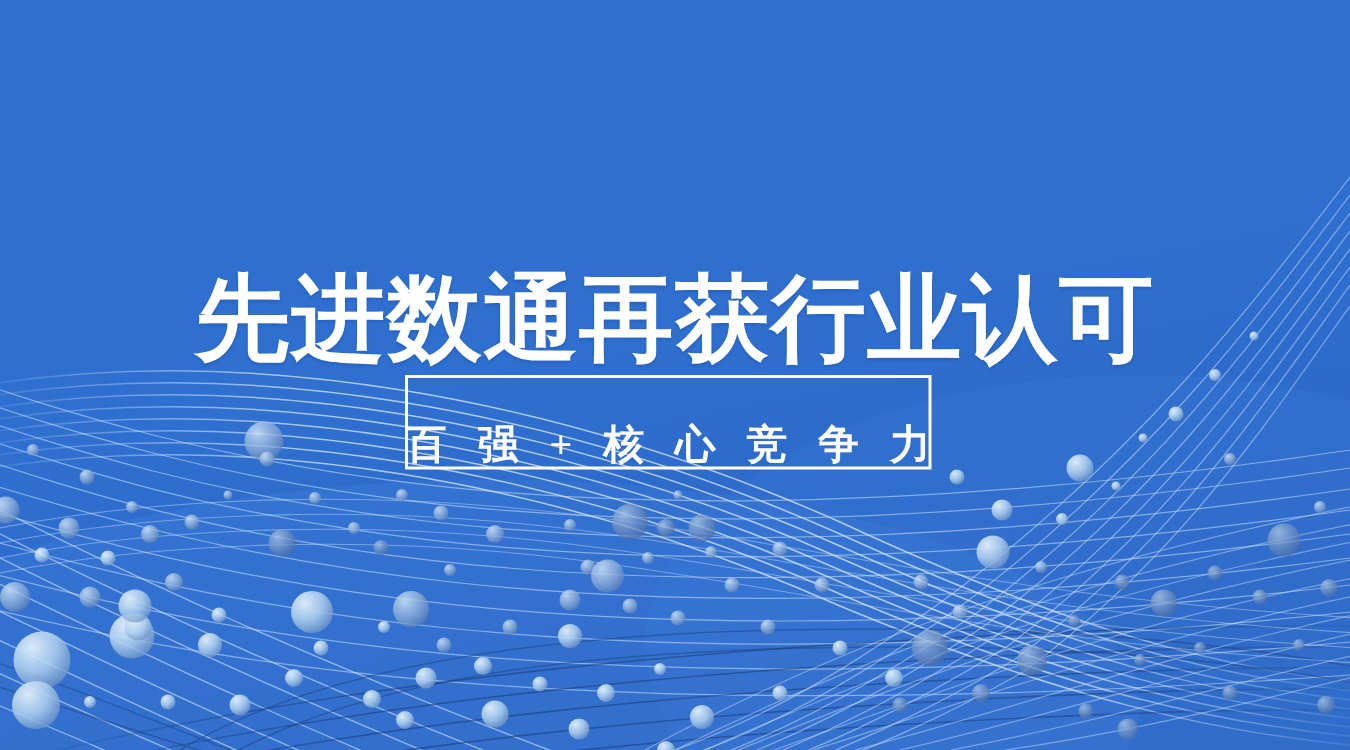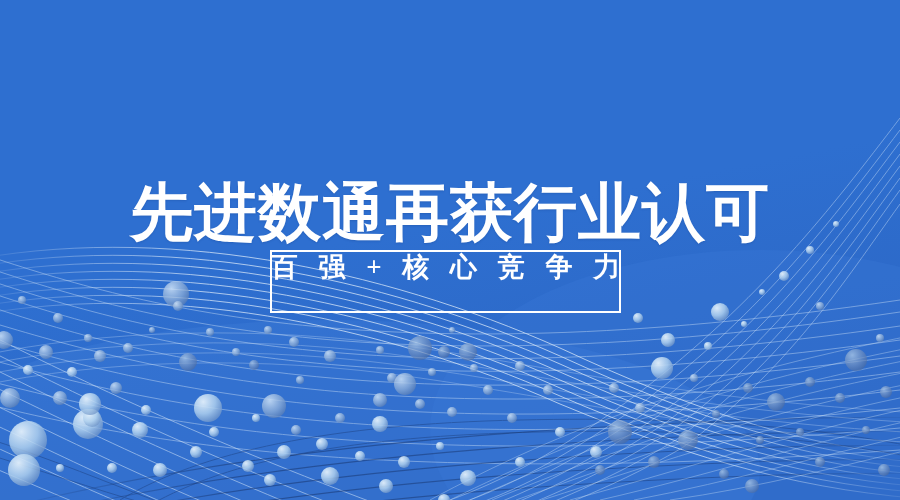--- a/index.html
+++ b/index.html
@@ -52,21 +52,21 @@
   }
   #subtitle-box {
     position: absolute;
     left: 270px;
     top: 250px;
     width: 351px;
     height: 63px;
     border: 2px solid #ffffff;
     box-sizing: border-box;
     display: flex;
-    align-items: flex-start;
+    align-items: flex-end;
     justify-content: center;
   }
   #subtitle-text {
     color: #ffffff;
     font-family: "Liberation Serif", "DejaVu Serif", serif;
     font-weight: 700;
     font-size: 27px;
     letter-spacing: 7px;
     text-indent: 7px;
     line-height: 30px;

